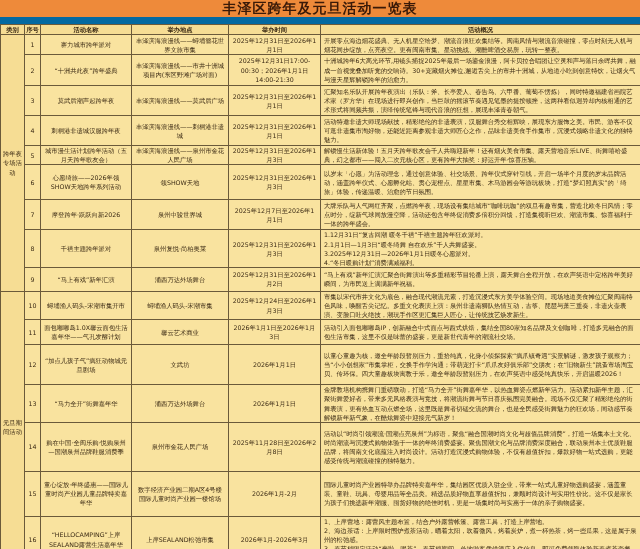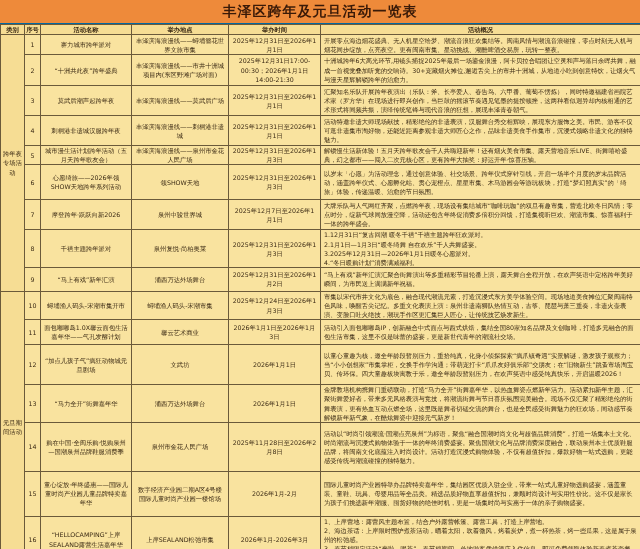--- a/index.html
+++ b/index.html
@@ -1,17 +1,17 @@
 <!DOCTYPE html>
 <html><head>
 <meta charset="utf-8">
 <style>
   html, body { margin:0; padding:0; }
   body { width:640px; height:549px; overflow:hidden; background:#f6dd94; font-family:"DejaVu Sans", sans-serif; }
-  .title { height:24px; background:#ee8a3a; color:#3a1a08; font-family:"DejaVu Serif", serif; font-weight:bold; font-size:14px; display:flex; align-items:center; justify-content:center; border-bottom:1px solid #0369a1; box-sizing:border-box; letter-spacing:1px; }
+  .title { height:24px; background:#ee8a3a; color:#3a1a08; font-family:"DejaVu Serif", serif; font-weight:bold; font-size:14px; display:flex; align-items:center; justify-content:center; border-bottom:7px solid #0369a1; box-sizing:border-box; letter-spacing:1px; }
   table { border-collapse:collapse; width:640px; table-layout:fixed; }
   td, th { border:1px solid #6b5a3a; font-size:6.3px; line-height:1.45; color:#3b2a14; padding:0 3px; vertical-align:middle; overflow:hidden; }
   th { background:#f6dd94; font-weight:bold; height:9px; text-align:center; font-size:6.3px; padding:0; }
   td { background:#f9e39f; }
   td.c { text-align:center; }
   td.desc { text-align:left; padding-left:3px; }
   td.cat { background:#f6dd94; text-align:center; padding:0 2px; }
 </style>
 </head>
 <body>

